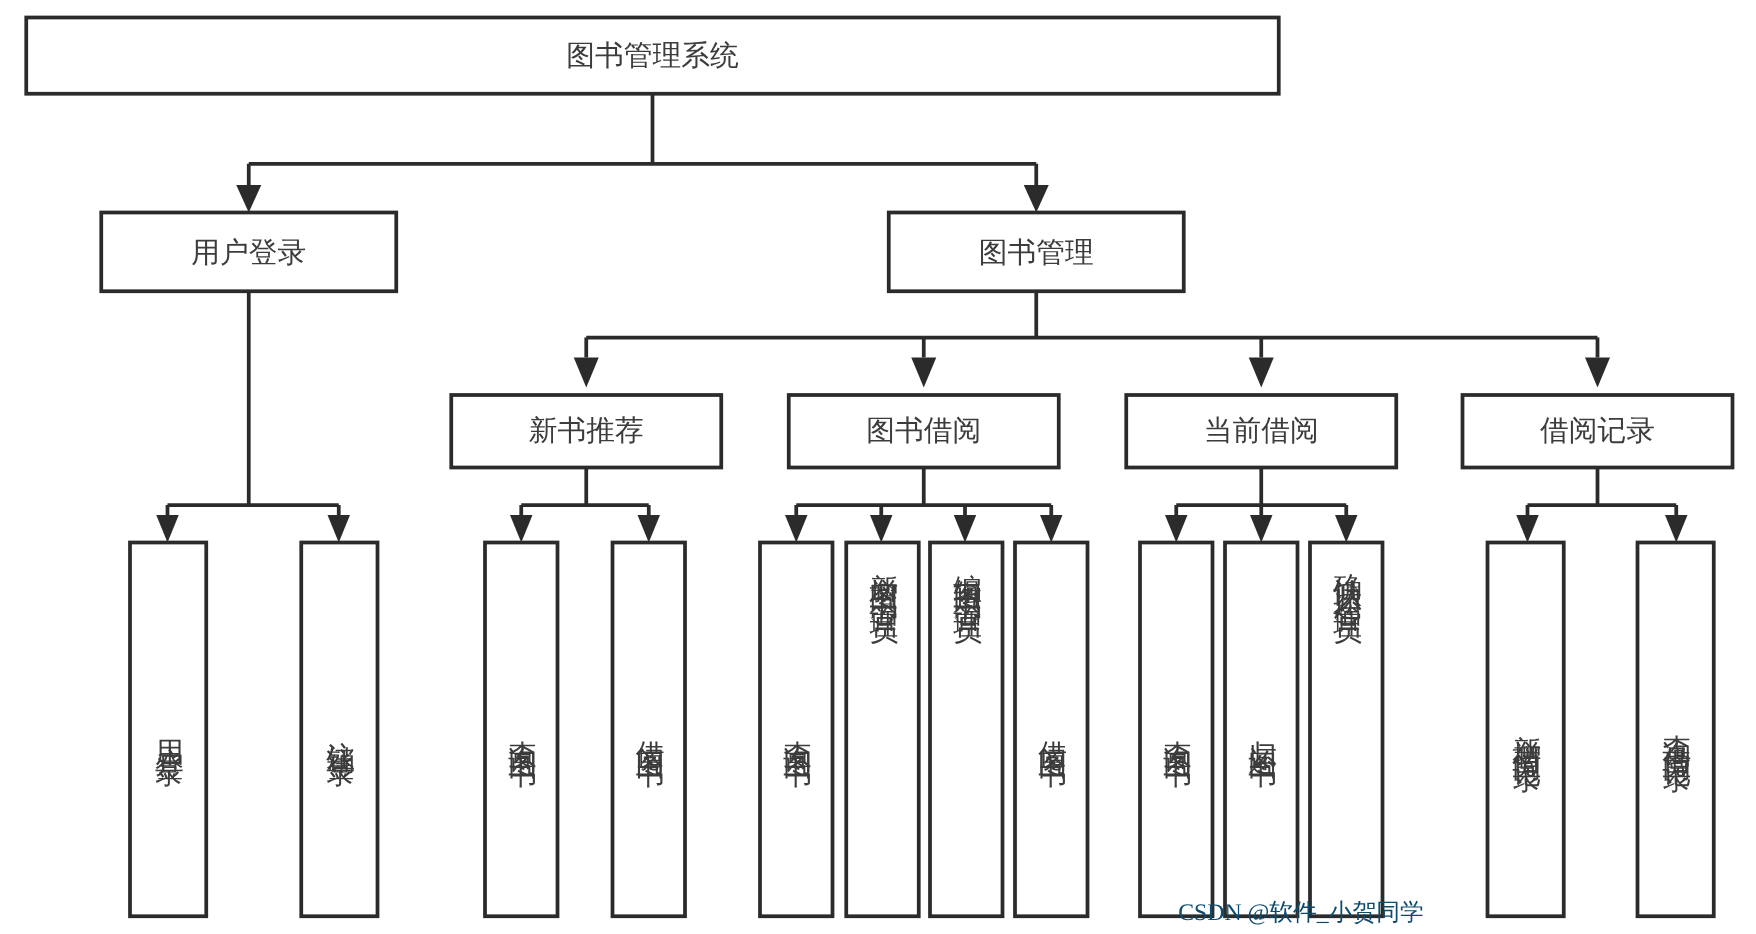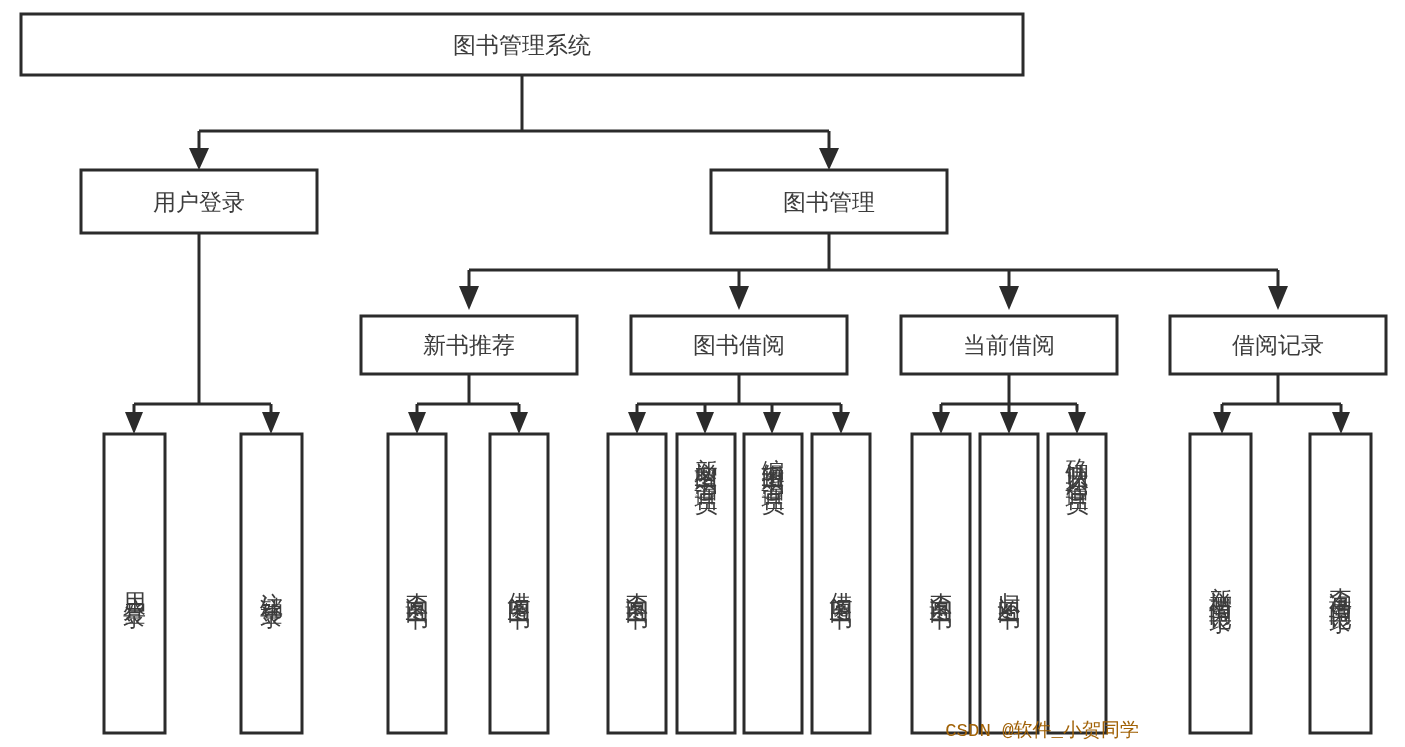--- a/index.html
+++ b/index.html
@@ -50,23 +50,23 @@
     text-anchor: middle;
     dominant-baseline: middle;
   }
   .label-h {
     font-size: 23px;
   }
   .watermark {
     position: absolute;
     right: 8px;
     bottom: 4px;
-    font-family: Liberation Mono, monospace;
+    font-family: Liberation Serif, serif;
     font-size: 19px;
-    color: #a16207;
+    color: #0c4a6e;
     white-space: nowrap;
     user-select: none;
     pointer-events: none;
   }
 </style>
 </head>
 <body>
 
 <div id="diagram-root">
 

